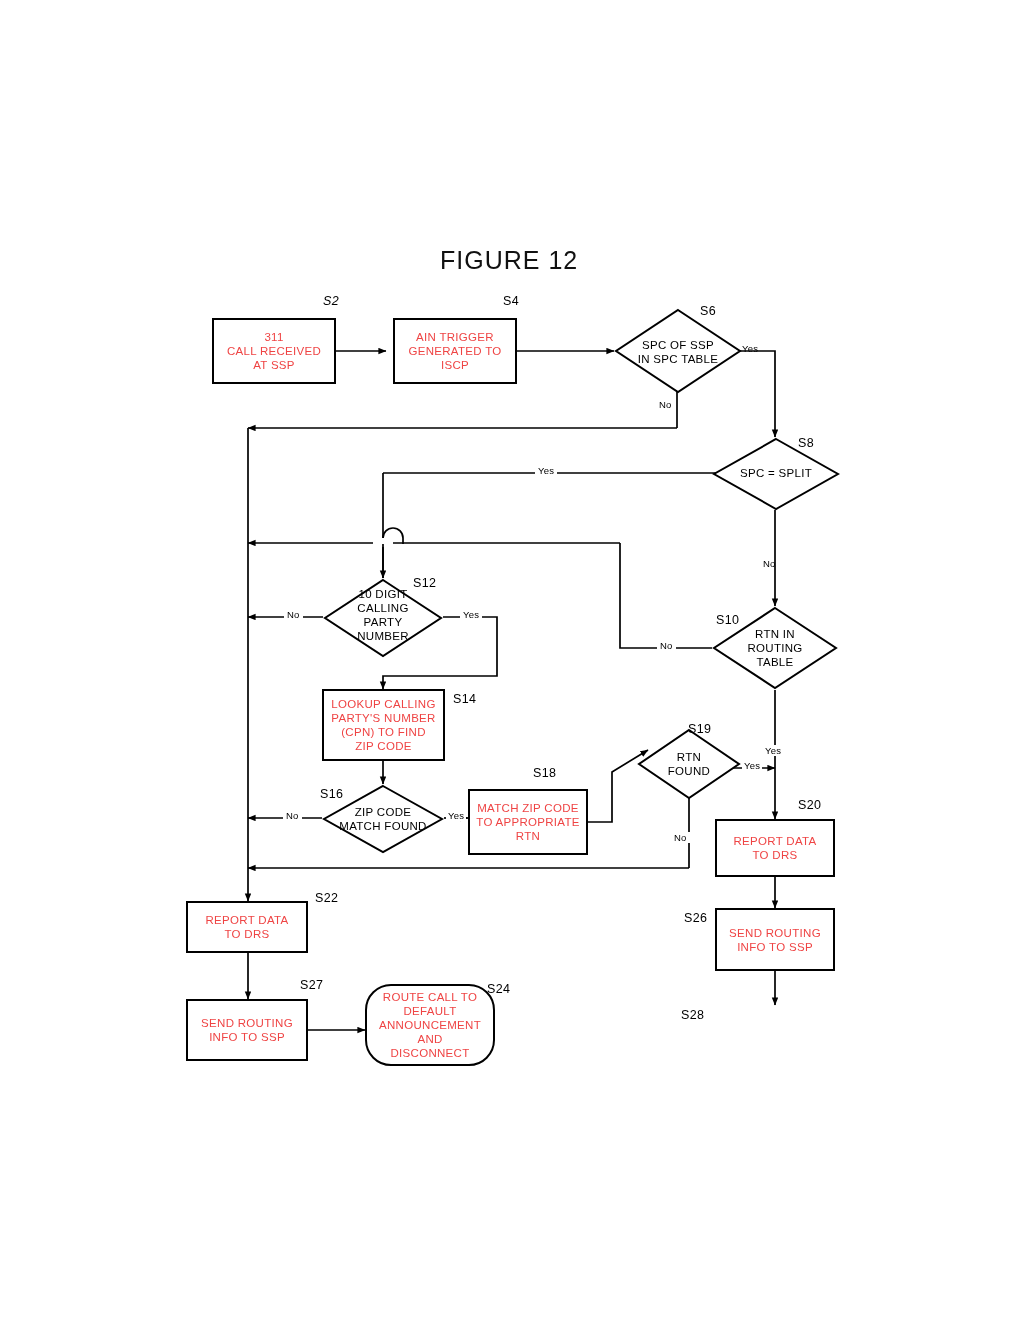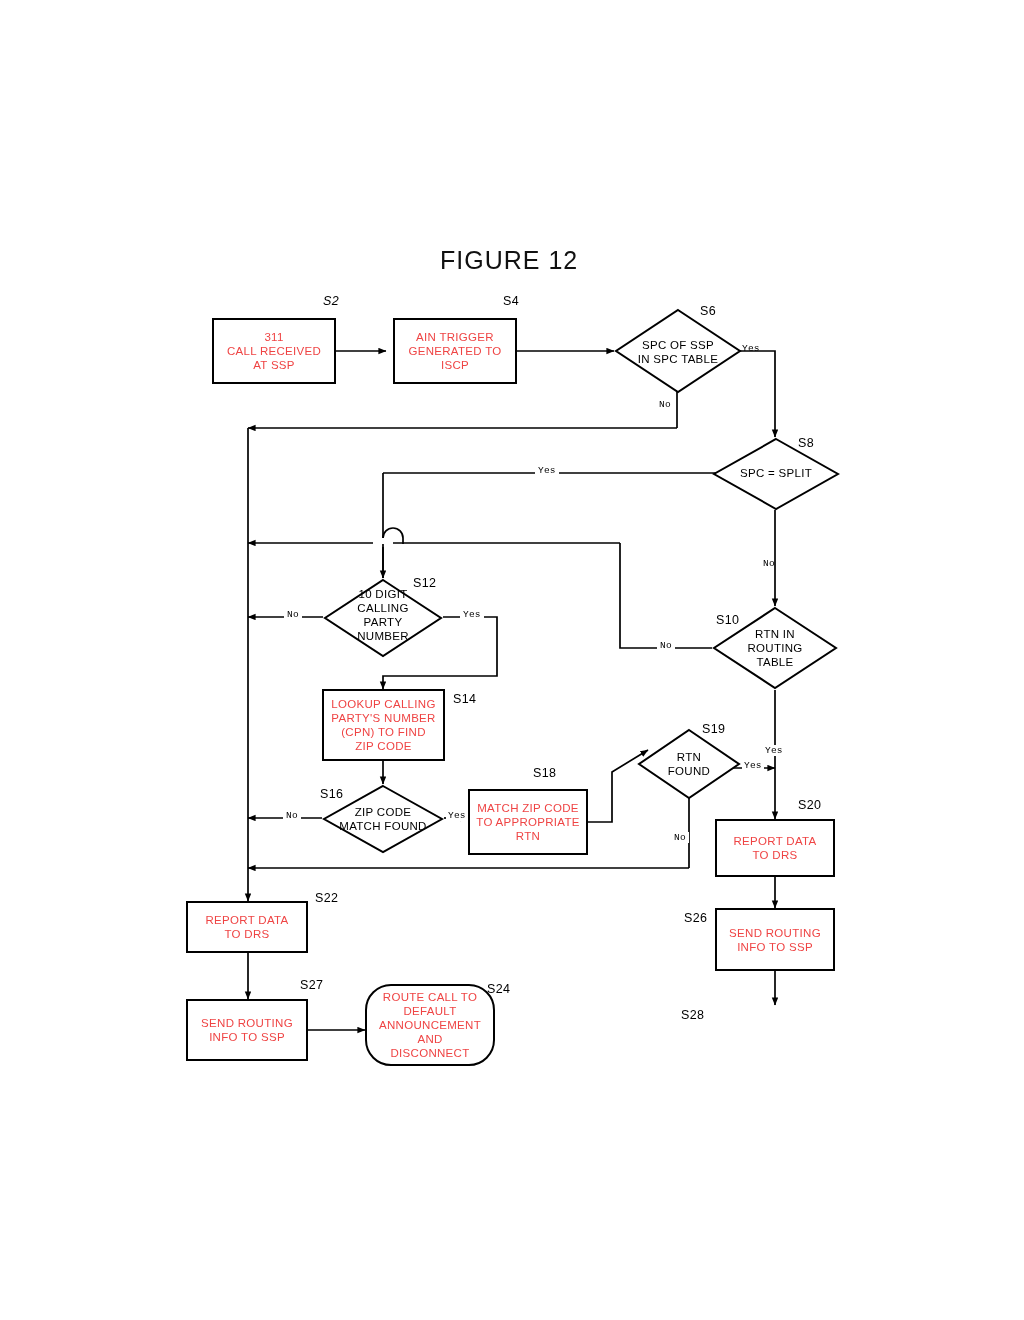--- a/index.html
+++ b/index.html
@@ -22,21 +22,21 @@
   .node{position:absolute;box-sizing:border-box;display:flex;align-items:center;justify-content:center;
         text-align:center;color:#ef4444;background:#fff;}
   .boxn{border:2px solid #000;}
   .roundn{border:2px solid #000;border-radius:26px;}
   .ntext{font-size:11.5px;line-height:14px;letter-spacing:0.3px;white-space:pre-line;
          font-family:"Liberation Sans",sans-serif;}
   .dtext{position:absolute;text-align:center;font-size:11.5px;line-height:14px;letter-spacing:0.3px;
          white-space:pre-line;font-family:"Liberation Sans",sans-serif;pointer-events:none;}
   .dia{position:absolute;}
   .lbl{position:absolute;font-size:12.5px;letter-spacing:0.4px;font-family:"Liberation Sans",sans-serif;}
-  .elbl{position:absolute;font-size:9.5px;letter-spacing:0.2px;font-family:Liberation Mono, monospace;}
+  .elbl{position:absolute;font-size:9.5px;letter-spacing:0.2px;font-family:Liberation Sans, sans-serif;}
 </style>
 </head>
 <body>
 
 <div id="page">
 
 
   <div class="figtitle">FIGURE 12</div>
 
   <svg id="wires" viewBox="0 0 1024 1320" xmlns="http://www.w3.org/2000/svg">
@@ -176,21 +176,21 @@
   </div>
   <div class="lbl" style="left:533px;top:766px;">S18</div>
 
   <div class="dia" style="left:637px;top:728px;width:104px;height:72px;">
     <svg width="104" height="72" viewBox="0 0 104 72">
       <polygon points="52,2 102,36 52,70 2,36" fill="#fff" stroke="#000" stroke-width="2"></polygon>
     </svg>
   </div>
   <div class="dtext" style="left:637px;top:750px;width:104px;">RTN
 FOUND</div>
-  <div class="lbl" style="left:688px;top:722px;margin-left:14px;">S19</div>
+  <div class="lbl" style="left:688px;top:722px;">S19</div>
 
   <div class="node boxn" style="left:715px;top:819px;width:120px;height:58px;">
     <div class="ntext">REPORT DATA
 TO DRS</div>
   </div>
   <div class="lbl" style="left:798px;top:798px;">S20</div>
 
   <div class="node boxn" style="left:186px;top:901px;width:122px;height:52px;">
     <div class="ntext">REPORT DATA
 TO DRS</div>

